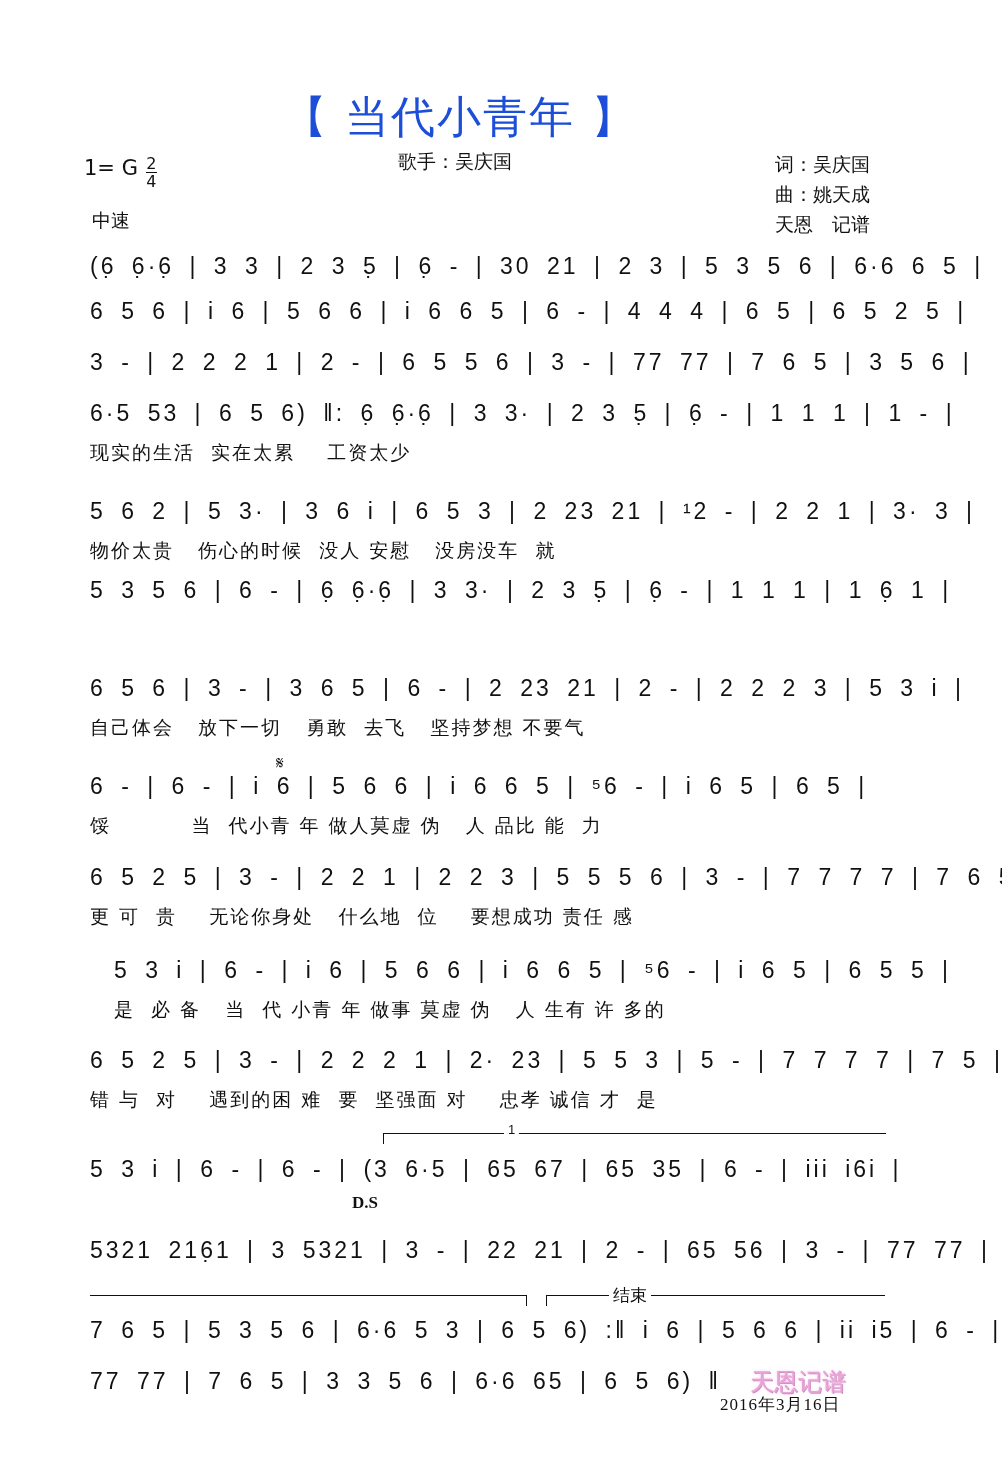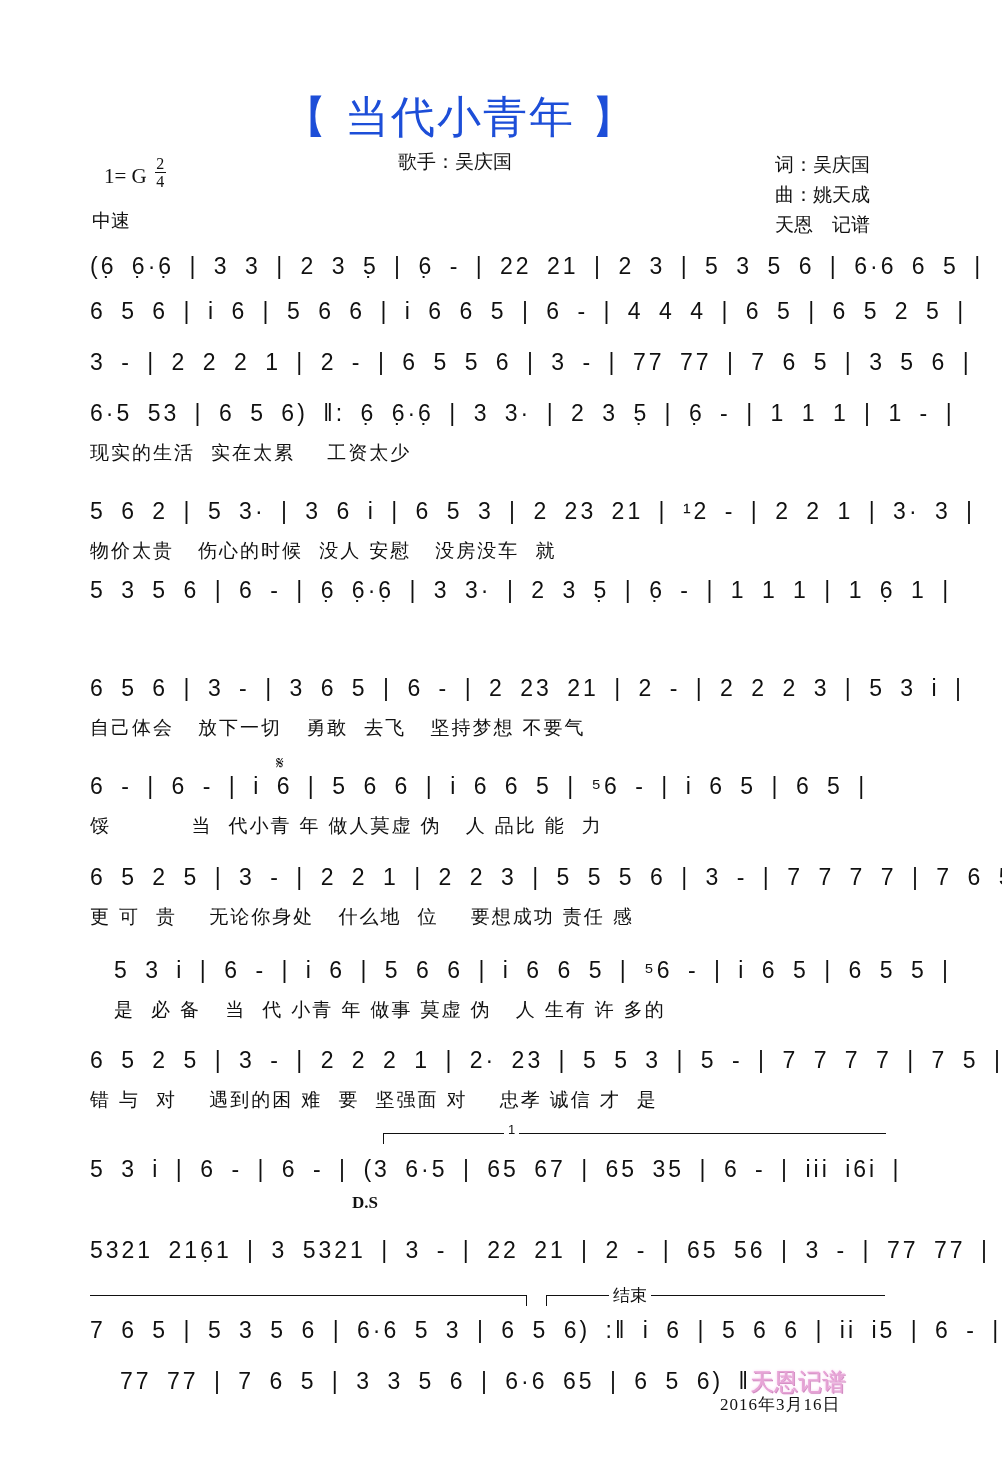--- a/index.html
+++ b/index.html
@@ -1,21 +1,21 @@
 <!DOCTYPE html>
 <html><head>
 <meta charset="utf-8">
 <style>
   html,body{margin:0;padding:0;background:#fff;}
   body{width:1002px;height:1466px;position:relative;overflow:hidden;
        font-family:"Liberation Sans","DejaVu Sans",sans-serif;color:#111;}
   .title{position:absolute;left:0;width:920px;top:88px;text-align:center;
          font-size:44px;color:#1d4ed8;font-family:"DejaVu Sans",sans-serif;letter-spacing:2px;}
   .meta{position:absolute;font-size:19px;font-family:"DejaVu Sans",sans-serif;}
-  .key{left:104px;top:156px;font-size:21px;display:flex;align-items:flex-end;font-family:Liberation Serif, serif;}
+  .key{left:84px;top:156px;font-size:21px;display:flex;align-items:flex-start;}
   .frac{display:inline-flex;flex-direction:column;align-items:center;font-size:16px;line-height:15px;margin-left:8px;}
   .frac span.bar{display:block;width:11px;height:1px;background:#111;margin:1px 0;}
   .tempo{left:92px;top:208px;}
   .singer{left:398px;top:149px;}
   .credits{left:775px;top:149px;line-height:30px;}
   .row{position:absolute;left:90px;width:806px;height:36px;}
   .notes{position:absolute;left:0;top:0;width:100%;height:36px;display:flex;align-items:flex-start;
          font-size:23px;font-family:"Liberation Sans",sans-serif;}
   .lyrics{position:absolute;left:0;top:40px;width:100%;font-size:19px;font-family:"DejaVu Sans",sans-serif;
           white-space:pre;letter-spacing:2px;}
@@ -43,21 +43,21 @@
 <div class="meta tempo">中速</div>
 <div class="meta singer">歌手：吴庆国</div>
 <div class="meta credits">
   <div>词：吴庆国</div>
   <div>曲：姚天成</div>
   <div>天恩　记谱</div>
 </div>
 
 <div id="score">
     <div class="row" style="top: 253px;">
-      <div class="notes" style="white-space: pre; letter-spacing: 3px; word-spacing: 6px;">(6̣ 6̣·6̣ | 3 3 | 2 3 5̣ | 6̣ - | 22 21 | 2 3 | 5 3 5 6 | 6·6 6 5 |</div>
+      <div class="notes" style="white-space: pre; letter-spacing: 3px; word-spacing: 6px;">(6̣ 6̣·6̣ | 3 3 | 2 3 5̣ | 6̣ - | 30 21 | 2 3 | 5 3 5 6 | 6·6 6 5 |</div>
     </div>
     <div class="row" style="top: 298px;">
       <div class="notes" style="white-space: pre; letter-spacing: 3px; word-spacing: 6px;">6 5 6 | i 6 | 5 6 6 | i 6 6 5 | 6 - | 4 4 4 | 6 5 | 6 5 2 5 |</div>
     </div>
     <div class="row" style="top: 349px;">
       <div class="notes" style="white-space: pre; letter-spacing: 3px; word-spacing: 6px;">3 - | 2 2 2 1 | 2 - | 6 5 5 6 | 3 - | 77 77 | 7 6 5 | 3 5 6 |</div>
     </div>
     <div class="row" style="top: 400px;">
       <div class="notes" style="white-space: pre; letter-spacing: 3px; word-spacing: 6px;">6·5 53 | 6 5 6) ‖: 6̣ 6̣·6̣ | 3 3· | 2 3 5̣ | 6̣ - | 1 1 1 | 1 - |</div>
       <div class="lyrics">现实的生活  实在太累    工资太少</div>
@@ -92,21 +92,21 @@
     <div class="row" style="top: 1156px;">
       <div class="notes" style="white-space: pre; letter-spacing: 3px; word-spacing: 6px;">5 3 i | 6 - | 6 - | (3 6·5 | 65 67 | 65 35 | 6 - | iii i6i |</div>
     </div>
     <div class="row" style="top: 1237px;">
       <div class="notes" style="white-space: pre; letter-spacing: 3px; word-spacing: 6px;">5321 216̣1 | 3 5321 | 3 - | 22 21 | 2 - | 65 56 | 3 - | 77 77 |</div>
     </div>
     <div class="row" style="top: 1317px;">
       <div class="notes" style="white-space: pre; letter-spacing: 3px; word-spacing: 6px;">7 6 5 | 5 3 5 6 | 6·6 5 3 | 6 5 6) :‖ i 6 | 5 6 6 | ii i5 | 6 - |</div>
     </div>
     <div class="row" style="top: 1368px;">
-      <div class="notes" style="white-space: pre; letter-spacing: 3px; word-spacing: 6px; margin-left: 30px;">77 77 | 7 6 5 | 3 3 5 6 | 6·6 65 | 6 5 6) ‖</div>
+      <div class="notes" style="white-space: pre; letter-spacing: 3px; word-spacing: 6px;">77 77 | 7 6 5 | 3 3 5 6 | 6·6 65 | 6 5 6) ‖</div>
     </div>
   </div>
 
 <div class="segno" style="left:276px;top:752px;">𝄋</div>
 <div class="ds">D.S</div>
 <div class="bracket" style="left:383px;top:1133px;width:502px;height:10px;border-left:1.5px solid #111;">
   <span class="tag" style="left:120px;font-size:13px;">1</span>
 </div>
 <div class="bracket" style="left:90px;top:1295px;width:436px;height:10px;border-right:1.5px solid #111;"></div>
 <div class="bracket" style="left:546px;top:1295px;width:338px;height:10px;border-left:1.5px solid #111;">

